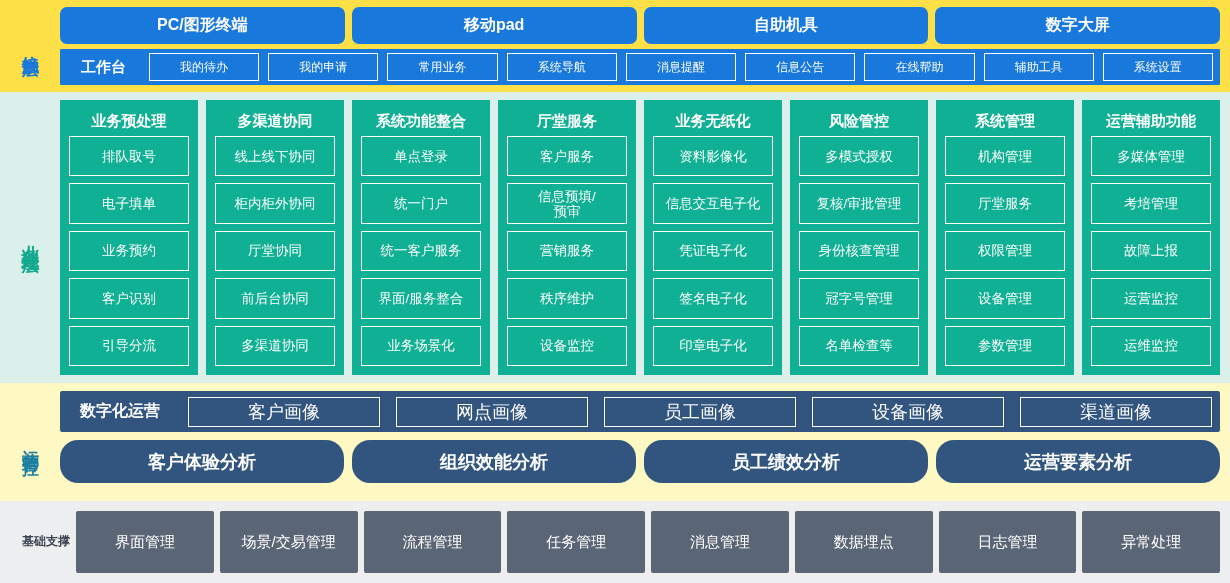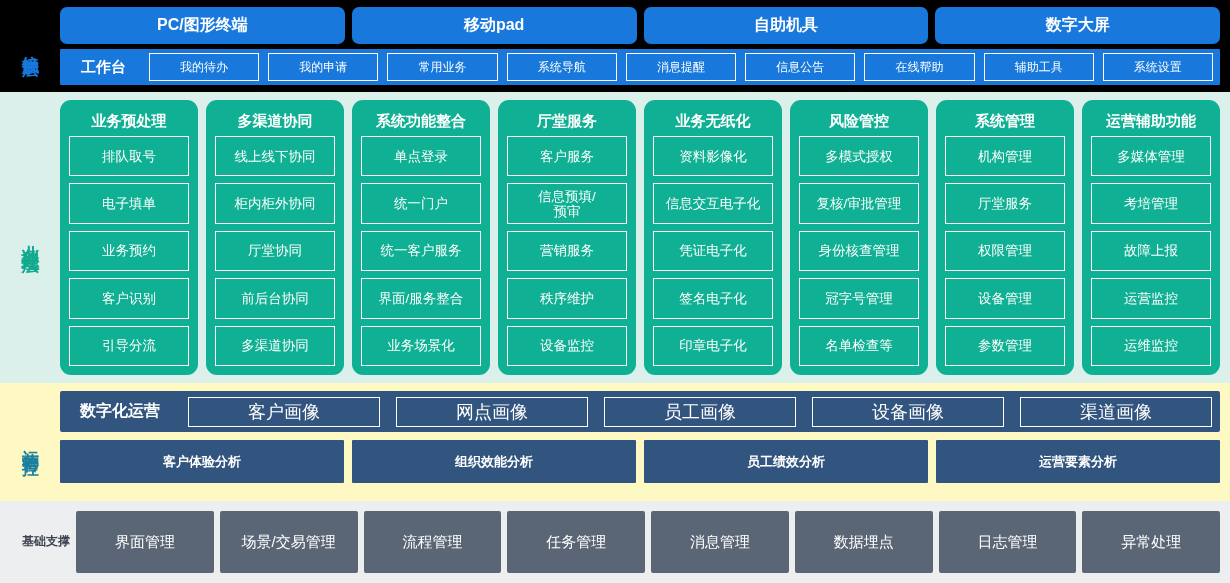--- a/index.html
+++ b/index.html
@@ -49,21 +49,21 @@
   .band-body {
     flex: 1;
     display: flex;
     flex-direction: column;
     box-sizing: border-box;
   }
 
   
   #band-contact {
     height: 92px;
-    background: #000000;
+    background: #fde047;
     padding: 7px 10px 7px 0;
   }
   #band-contact .band-label { color: #1878dc; }
   #band-contact .band-body { gap: 5px; }
 
   .channel-row {
     display: flex;
     gap: 7px;
     height: 39px;
   }
@@ -114,21 +114,21 @@
     padding: 8px 10px 8px 0;
   }
   #band-business .band-label { color: #13a98e; font-size: 18px; }
   #band-business .band-body {
     flex-direction: row;
     gap: 8px;
   }
   .biz-col {
     flex: 1;
     background: #0fb093;
-    border-radius: 11px;
+    border-radius: 0;
     display: flex;
     flex-direction: column;
     align-items: center;
     padding: 6px 9px 9px 9px;
     box-sizing: border-box;
   }
   .biz-col-title {
     color: #ffffff;
     font-weight: bold;
     font-size: 15px;
@@ -199,22 +199,22 @@
   .ops-row-2 {
     height: 43px;
     display: flex;
     gap: 8px;
   }
   .ops-big {
     flex: 1;
     background: #31557f;
     color: #ffffff;
     font-weight: bold;
-    font-size: 13px;
-    border-radius: 1px;
+    font-size: 18px;
+    border-radius: 18px;
     display: flex;
     align-items: center;
     justify-content: center;
   }
 
   
   #band-foundation {
     height: 82px;
     background: #eceef0;
     padding: 10px 10px 10px 0;

